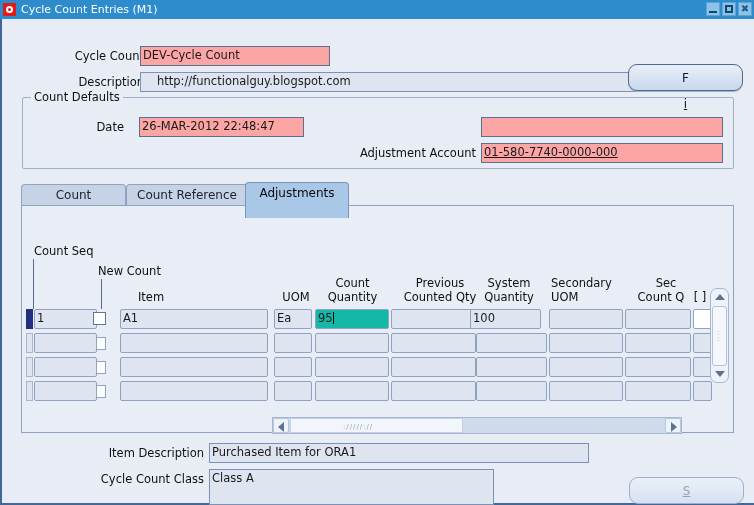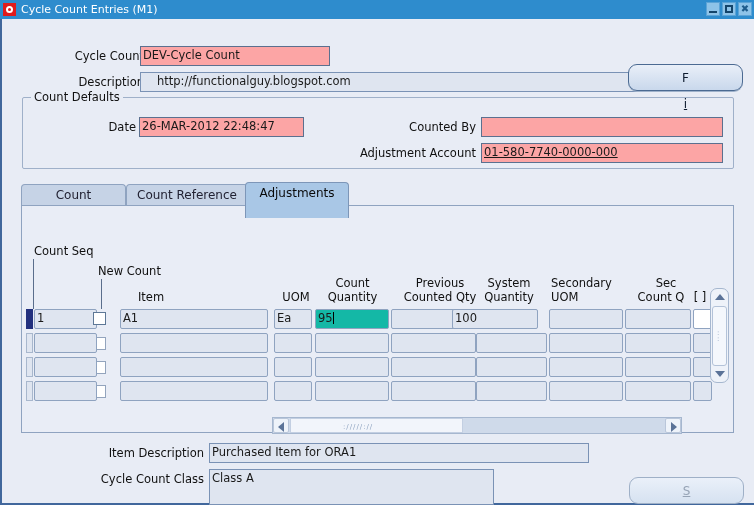--- a/index.html
+++ b/index.html
@@ -297,24 +297,23 @@
     <div class="lbl" style="left:30px; top:56px; width:112px;">Description</div>
     <div class="fld" style="left:138px; top:53px; width:540px; height:20px;padding-left:16px;">http://functionalguy.blogspot.com</div>
 
     <div class="btn" style="left:626px; top:45px; width:115px; height:27px; line-height:26px;">
       <span><span>F</span><u>i</u><span>nd</span></span>
     </div>
 
     <div class="group" style="left:20px; top:78px; width:712px; height:72px;"></div>
     <div class="group-title" style="left:29px; top:71px;">Count Defaults</div>
 
-    <div class="lbl" style="left:32px; top:101px; width:102px;">Date</div>
+    <div class="lbl" style="left:20px; top:101px; width:102px;">Date</div>
     <div class="fld editable" style="left:137px; top:98px; width:165px; height:20px;">26-MAR-2012 22:48:47</div>
 
-    <div class="lbl" style="left:330px; top:101px; width:144px;">Counted By</div>
     <div class="fld editable" style="left:479px; top:98px; width:242px; height:20px;"></div>
 
     <div class="lbl" style="left:330px; top:127px; width:144px;">Adjustment Account</div>
     <div class="fld editable" style="left:479px; top:124px; width:242px; height:20px;text-decoration:underline;">01-580-7740-0000-000</div>
 
     <div class="tab" style="left:19px; top:165px; width:105px; height:22px;">Count</div>
     <div class="tab" style="left:124px; top:165px; width:122px; height:22px;">Count Reference</div>
     <div class="tab active" style="left:243px; top:163px; width:104px; height:36px;">Adjustments</div>
 
     <div class="tabpanel" style="left:19px; top:186px; width:713px; height:228px;"></div>
@@ -348,21 +347,21 @@
     <div class="cell" style="left:32px; top:290px; width:63px; height:20px;">1</div>
     <div class="chk row1" style="left:91px; top:293px;"></div>
     <div class="chk" style="left:91px; top:318px;"></div>
     <div class="chk" style="left:91px; top:342px;"></div>
     <div class="chk" style="left:91px; top:366px;"></div>
 
     <div class="cell" style="left:118px; top:290px; width:148px; height:20px;">A1</div>
     <div class="cell" style="left:272px; top:290px; width:38px; height:20px;">Ea</div>
     <div class="cell focused" style="left:313px; top:290px; width:74px; height:20px;"><span>95</span><span class="caret"></span></div>
     <div class="cell" style="left:389px; top:290px; width:85px; height:20px;"></div>
-    <div class="cell" style="left:450px; top:290px; width:86px; height:20px;">100</div>
+    <div class="cell" style="left:468px; top:290px; width:71px; height:20px;">100</div>
     <div class="cell" style="left:547px; top:290px; width:74px; height:20px;"></div>
     <div class="cell" style="left:623px; top:290px; width:66px; height:20px;"></div>
     <div class="cell white" style="left:691px; top:290px; width:19px; height:20px;"></div>
 
     <div class="recind" style="left:24px; top:314px; height:20px;"></div>
     <div class="cell" style="left:32px; top:314px; width:63px; height:20px;"></div>
     <div class="cell" style="left:118px; top:314px; width:148px; height:20px;"></div>
     <div class="cell" style="left:272px; top:314px; width:38px; height:20px;"></div>
     <div class="cell" style="left:313px; top:314px; width:74px; height:20px;"></div>
     <div class="cell" style="left:389px; top:314px; width:85px; height:20px;"></div>

